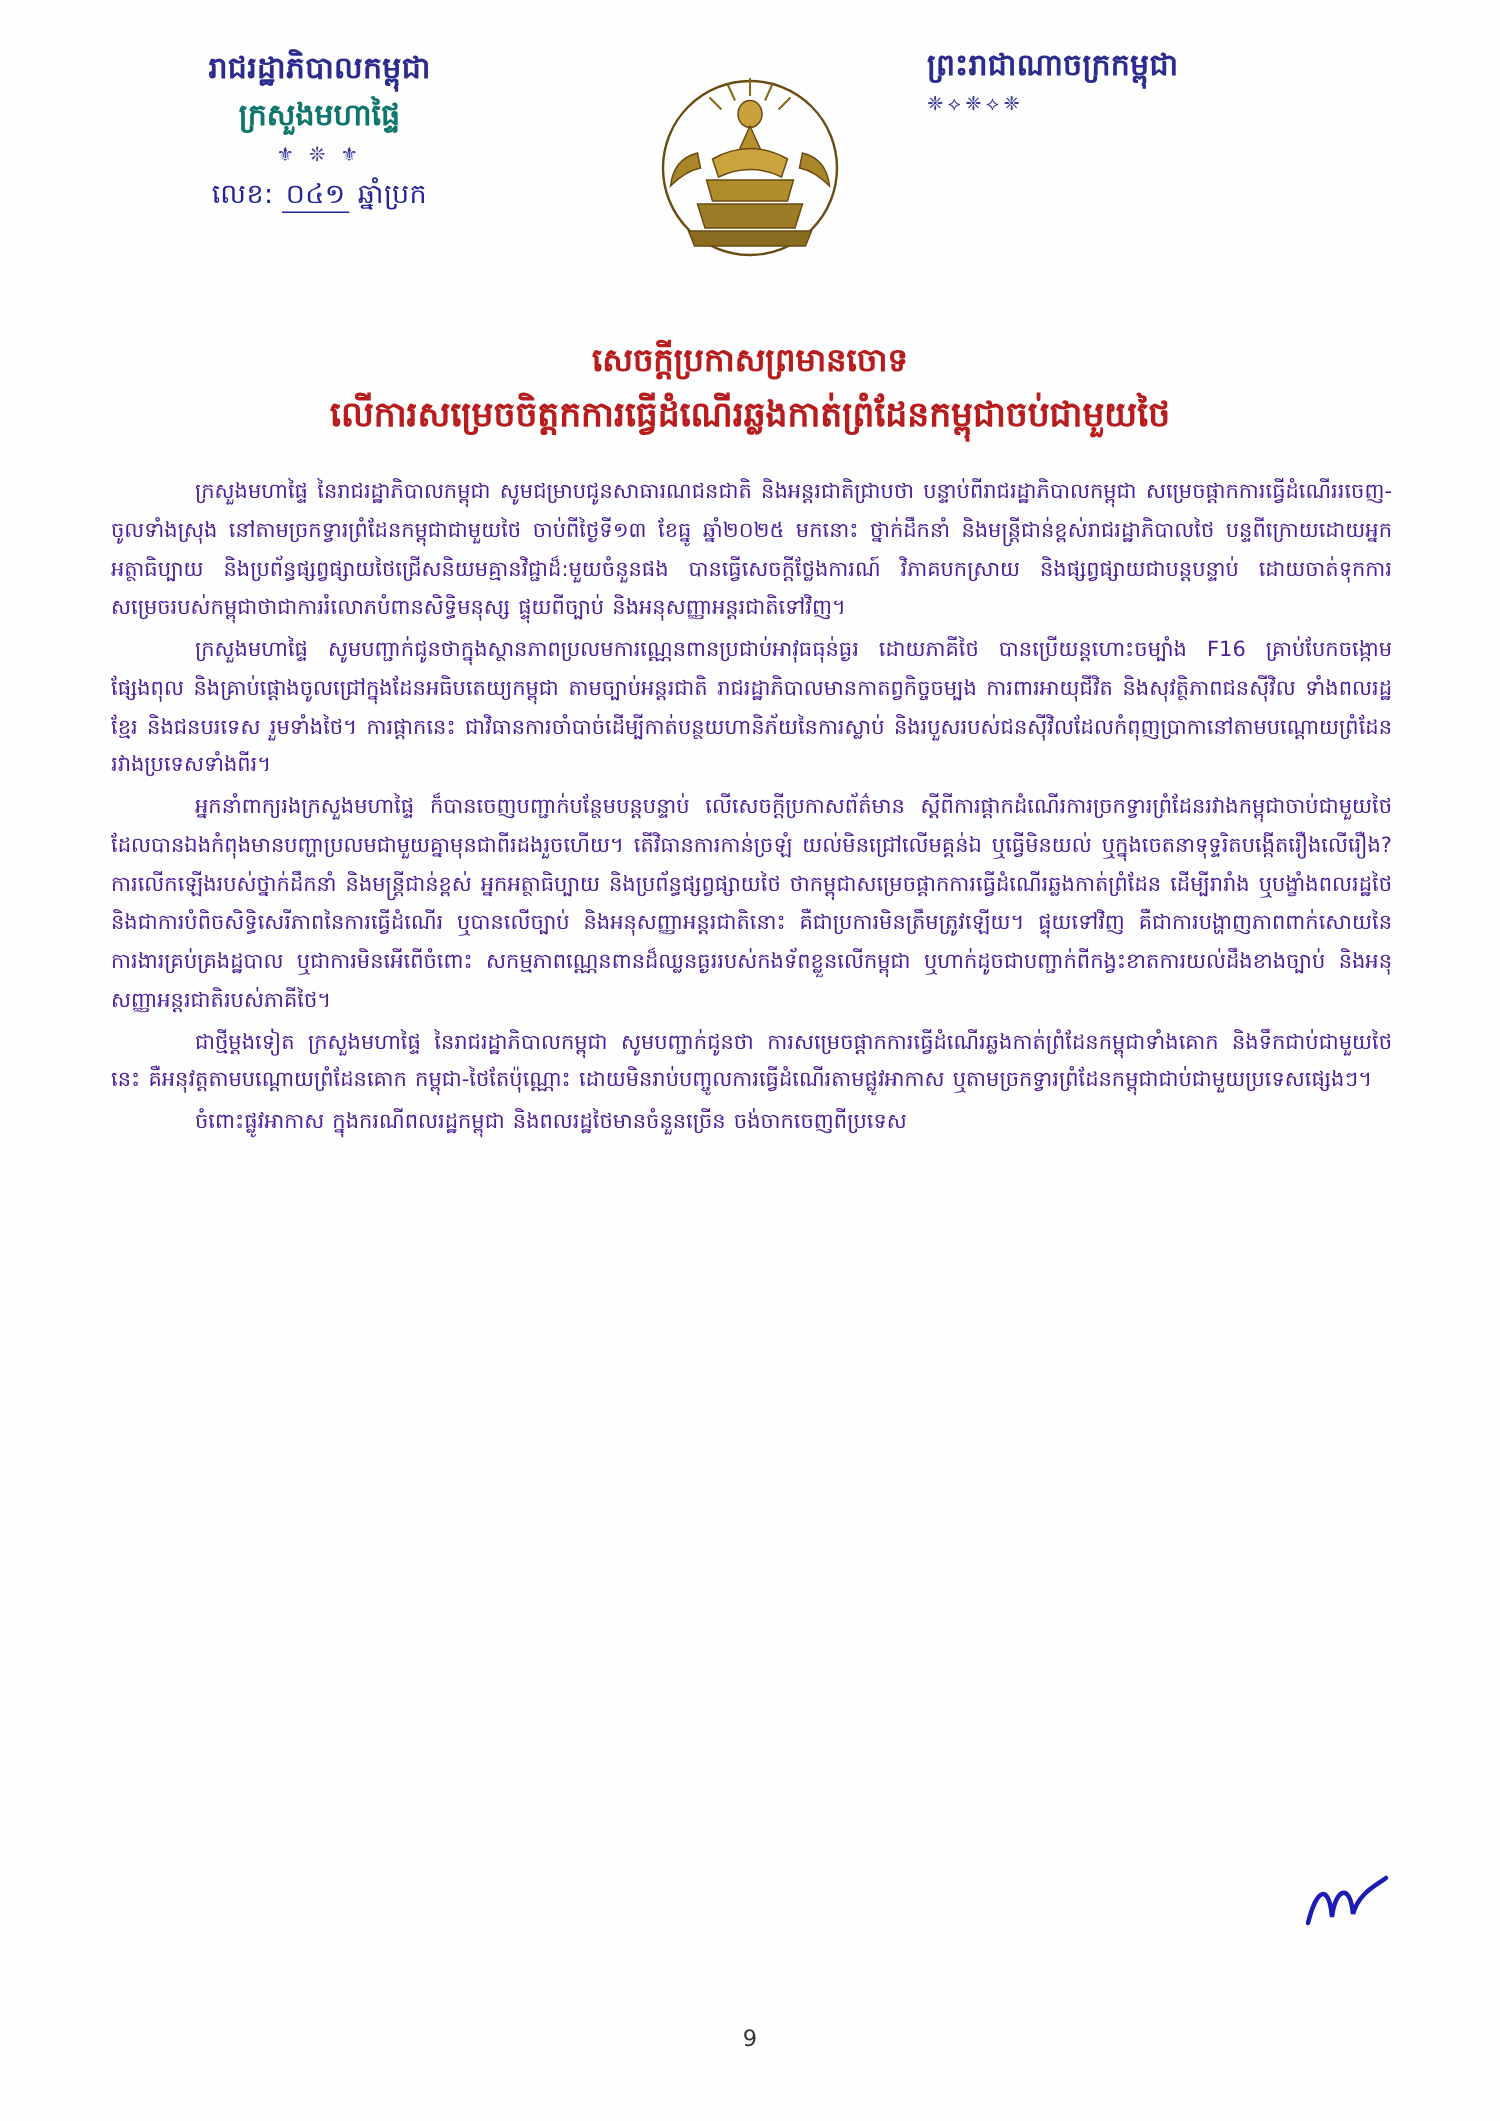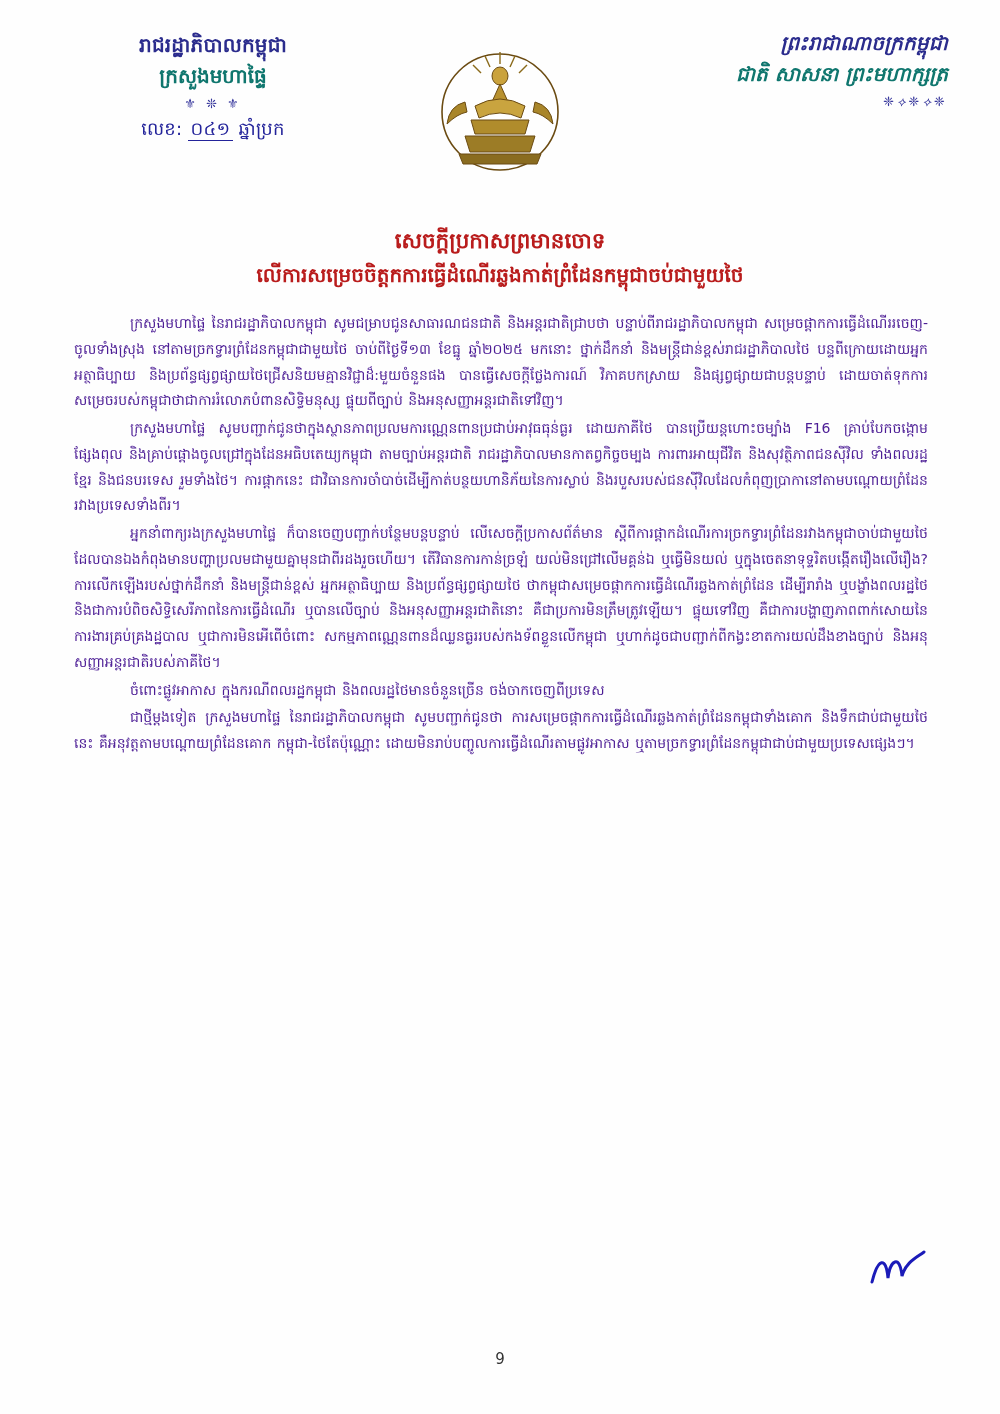--- a/index.html
+++ b/index.html
@@ -35,23 +35,22 @@
     top: 30px;
     width: 270px;
     text-align: center;
     color: #2b2b8f;
   }
   .header-right {
     position: absolute;
     right: 52px;
     top: 28px;
     width: 330px;
-    text-align: right;
+    text-align: left;
     color: #2b2b8f;
-    font-style: italic;
   }
   .khline1 {
     font-size: 20px;
     letter-spacing: .2px;
     line-height: 1.5;
     font-weight: bold;
     color: #2b2c8d;
   }
   .khline2 {
     font-size: 20px;
@@ -92,21 +91,21 @@
     text-align: center;
     margin-top: 14px;
     color: #17176e;
   }
   .title-block div {
     font-size: 21.5px;
     font-weight: bold;
     line-height: 1.62;
     color: #b91c1c;
   }
-  .title-block .t3 { font-size: 20px; }
+  .title-block .t3 { font-size: 23px; }
 
   
   .body-text {
     margin: 20px 72px 0 74px;
     text-align: justify;
     text-justify: inter-word;
   }
   .body-text p {
     margin: 0 0 2px 0;
     font-size: 14px;
@@ -167,36 +166,35 @@
         <path d="M36 74 h58 l-4 14 h-50 Z" fill="#b08c2c" stroke="#6b4b12"></path>
         <path d="M30 90 h70 l-5 16 h-60 Z" fill="#9c7c26" stroke="#6b4b12"></path>
         <path d="M24 108 h82 l-4 10 h-74 Z" fill="#8a6c20" stroke="#6b4b12"></path>
         <path d="M30 56 q-16 4 -18 22 q10 -10 20 -12 Z" fill="#a9862a" stroke="#6b4b12"></path>
         <path d="M100 56 q16 4 18 22 q-10 -10 -20 -12 Z" fill="#a9862a" stroke="#6b4b12"></path>
       </svg>
     </div>
 
     <div class="header-right">
       <div class="khline1">ព្រះរាជាណាចក្រកម្ពុជា</div>
-      <div class="khline2">ជាតិ សាសនា ព្រះមហាក្សត្រ</div>
       <div class="ornament">❈⟡❈⟡❈</div>
     </div>
   </div>
 
   <div class="title-block">
     <div class="t1">សេចក្ដីប្រកាសព្រមានចោទ</div>
     <div class="t3">លើការសម្រេចចិត្តកការធ្វើដំណើរឆ្លងកាត់ព្រំដែនកម្ពុជាចប់ជាមួយថៃ</div>
   </div>
 
   <div class="body-text">
     <p>ក្រសួងមហាផ្ទៃ នៃរាជរដ្ឋាភិបាលកម្ពុជា សូមជម្រាបជូនសាធារណជនជាតិ និងអន្តរជាតិជ្រាបថា បន្ទាប់ពីរាជរដ្ឋាភិបាលកម្ពុជា សម្រេចផ្តាកការធ្វើដំណើររចេញ-ចូលទាំងស្រុង នៅតាមច្រកទ្វារព្រំដែនកម្ពុជាជាមួយថៃ ចាប់ពីថ្ងៃទី១៣ ខែធ្នូ ឆ្នាំ២០២៥ មកនោះ ថ្នាក់ដឹកនាំ និងមន្ត្រីជាន់ខ្ពស់រាជរដ្ឋាភិបាលថៃ បន្ទពីក្រោយដោយអ្នកអត្ថាធិប្បាយ និងប្រព័ន្ធផ្សព្វផ្សាយថៃជ្រើសនិយមគ្មានវិជ្ជាដ៏:មួយចំនួនផង បានធ្វើសេចក្ដីថ្លែងការណ៍ វិភាគបកស្រាយ និងផ្សព្វផ្សាយជាបន្តបន្ទាប់ ដោយចាត់ទុកការសម្រេចរបស់កម្ពុជាថាជាការរំលោភបំពានសិទ្ធិមនុស្ស ផ្ទុយពីច្បាប់ និងអនុសញ្ញាអន្តរជាតិទៅវិញ។</p>
     <p>ក្រសួងមហាផ្ទៃ សូមបញ្ជាក់ជូនថាក្នុងស្ថានភាពប្រលមការណ្ណេនពានប្រជាប់អាវុធធុន់ធ្ងរ ដោយភាគីថៃ បានប្រើយន្តហោះចម្បាំង F16 គ្រាប់បែកចង្កោម ផ្សែងពុល និងគ្រាប់ផ្តោងចូលជ្រៅក្នុងដែនអធិបតេយ្យកម្ពុជា តាមច្បាប់អន្តរជាតិ រាជរដ្ឋាភិបាលមានកាតព្វកិច្ចចម្បង ការពារអាយុជីវិត និងសុវត្ថិភាពជនស៊ីវិល ទាំងពលរដ្ឋខ្មែរ និងជនបរទេស រួមទាំងថៃ។ ការផ្តាកនេះ ជាវិធានការចាំបាច់ដើម្បីកាត់បន្ថយហានិភ័យនៃការស្លាប់ និងរបួសរបស់ជនស៊ីវិលដែលកំពុញប្រាកានៅតាមបណ្ដោយព្រំដែន រវាងប្រទេសទាំងពីរ។</p>
     <p>អ្នកនាំពាក្យរងក្រសួងមហាផ្ទៃ ក៏បានចេញបញ្ជាក់បន្ថែមបន្តបន្ទាប់ លើសេចក្ដីប្រកាសព័ត៌មាន ស្ដីពីការផ្តាកដំណើរការច្រកទ្វារព្រំដែនរវាងកម្ពុជាចាប់ជាមួយថៃ ដែលបានឯងកំពុងមានបញ្ហាប្រលមជាមួយគ្នាមុនជាពីរដងរួចហើយ។ តើវិធានការកាន់ច្រឡំ យល់មិនជ្រៅលើមគ្គន់ឯ ឬធ្វើមិនយល់ ឬក្នុងចេតនាទុទ្ទរិតបង្កើតរឿងលើរឿង? ការលើកឡើងរបស់ថ្នាក់ដឹកនាំ និងមន្ត្រីជាន់ខ្ពស់ អ្នកអត្ថាធិប្បាយ និងប្រព័ន្ធផ្សព្វផ្សាយថៃ ថាកម្ពុជាសម្រេចផ្តាកការធ្វើដំណើរឆ្លងកាត់ព្រំដែន ដើម្បីរារាំង ឬបង្ខាំងពលរដ្ឋថៃ និងជាការបំពិចសិទ្ធិសេរីភាពនៃការធ្វើដំណើរ ឬបានលើច្បាប់ និងអនុសញ្ញាអន្តរជាតិនោះ គឺជាប្រការមិនត្រឹមត្រូវឡើយ។ ផ្ទុយទៅវិញ គឺជាការបង្ហាញភាពពាក់សោយនៃការងារគ្រប់គ្រងដ្ឋបាល ឬជាការមិនអើពើចំពោះ សកម្មភាពណ្ណេនពានដ៏ឈ្លនធ្ងររបស់កងទ័ពខ្លួនលើកម្ពុជា ឬហាក់ដូចជាបញ្ជាក់ពីកង្វះខាតការយល់ដឹងខាងច្បាប់ និងអនុសញ្ញាអន្តរជាតិរបស់ភាគីថៃ។</p>
+    <p>ជាថ្មីម្ដងទៀត ក្រសួងមហាផ្ទៃ នៃរាជរដ្ឋាភិបាលកម្ពុជា សូមបញ្ជាក់ជូនថា ការសម្រេចផ្តាកការធ្វើដំណើរឆ្លងកាត់ព្រំដែនកម្ពុជាទាំងគោក និងទឹកជាប់ជាមួយថៃនេះ គឺអនុវត្តតាមបណ្ដោយព្រំដែនគោក កម្ពុជា-ថៃតែប៉ុណ្ណោះ ដោយមិនរាប់បញ្ចូលការធ្វើដំណើរតាមផ្លូវអាកាស ឬតាមច្រកទ្វារព្រំដែនកម្ពុជាជាប់ជាមួយប្រទេសផ្សេងៗ។</p>
     <p>ចំពោះផ្លូវអាកាស ក្នុងករណីពលរដ្ឋកម្ពុជា និងពលរដ្ឋថៃមានចំនួនច្រើន ចង់ចាកចេញពីប្រទេស</p>
-    <p>ជាថ្មីម្ដងទៀត ក្រសួងមហាផ្ទៃ នៃរាជរដ្ឋាភិបាលកម្ពុជា សូមបញ្ជាក់ជូនថា ការសម្រេចផ្តាកការធ្វើដំណើរឆ្លងកាត់ព្រំដែនកម្ពុជាទាំងគោក និងទឹកជាប់ជាមួយថៃនេះ គឺអនុវត្តតាមបណ្ដោយព្រំដែនគោក កម្ពុជា-ថៃតែប៉ុណ្ណោះ ដោយមិនរាប់បញ្ចូលការធ្វើដំណើរតាមផ្លូវអាកាស ឬតាមច្រកទ្វារព្រំដែនកម្ពុជាជាប់ជាមួយប្រទេសផ្សេងៗ។</p>
   </div>
 
   <div class="signature">
     <svg width="60" height="40" viewBox="0 0 60 40" aria-hidden="true">
       <path d="M4 34 C10 10, 18 8, 20 30 C22 12, 32 6, 34 28 C38 14, 48 10, 56 4" fill="none" stroke="#1b1bb8" stroke-width="3" stroke-linecap="round"></path>
     </svg>
   </div>
 
   <div class="page-number">9</div>
 </div>

